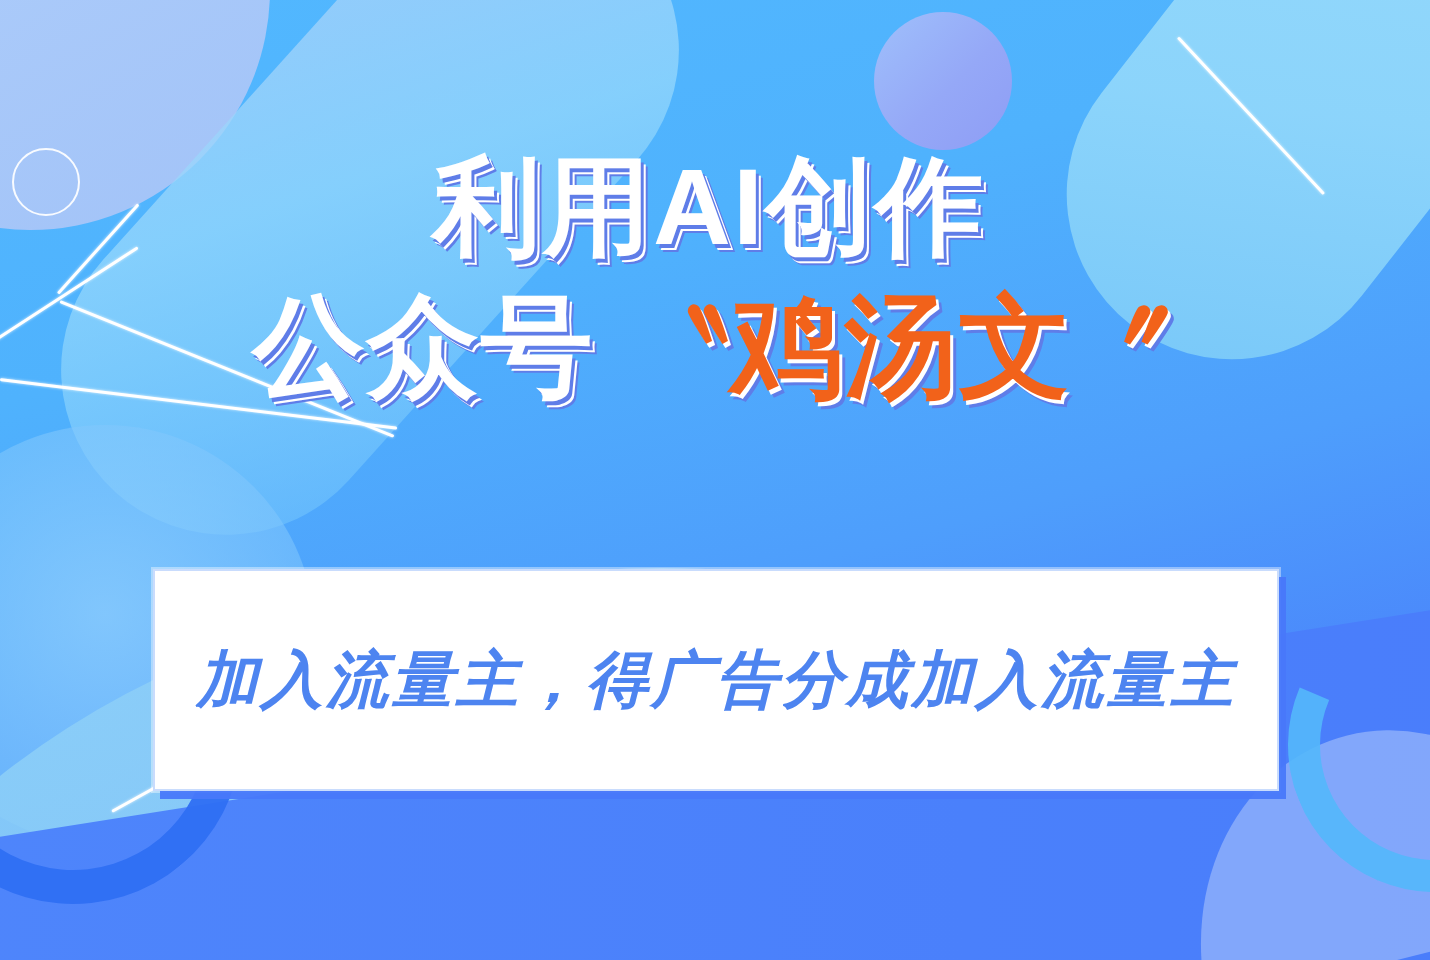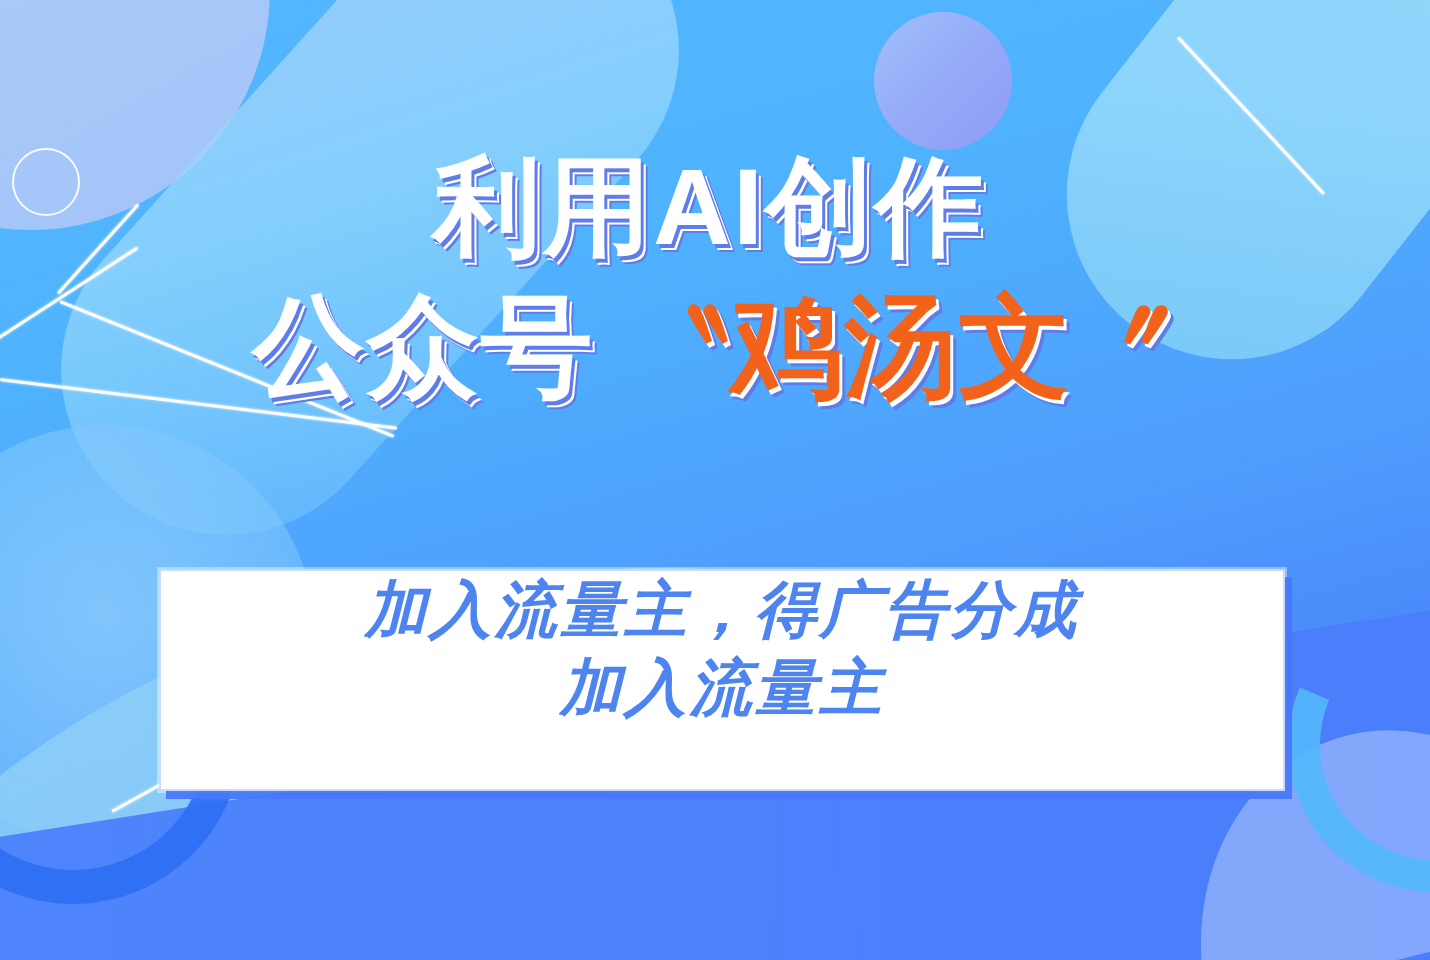--- a/index.html
+++ b/index.html
@@ -184,28 +184,29 @@
     font-size: 100px;
     text-shadow:
       3px 4px 0 #ffffff,
       6px 7px 0 #5f7de8;
   }
   .gap { display: inline-block; width: 34px; }
 
   
   .subtitle-box {
     position: absolute;
-    left: 159px; top: 569px;
+    left: 153px; top: 569px;
     width: 1122px; height: 218px;
     background: #ffffff;
     border: 2px solid #c9dcfd;
     box-shadow: 7px 8px 0 rgba(72,120,250,.95), 0 0 0 2px rgba(255,255,255,.4);
     display: flex;
-    flex-direction: column;
+    flex-direction: row;
     align-items: center;
+    justify-content: center;
     z-index: 12;
   }
   .sub-line {
     font-size: 62px;
     font-weight: 800;
     font-style: italic;
     color: #4d84f0;
     letter-spacing: 3px;
     line-height: 1.26;
     white-space: nowrap;

